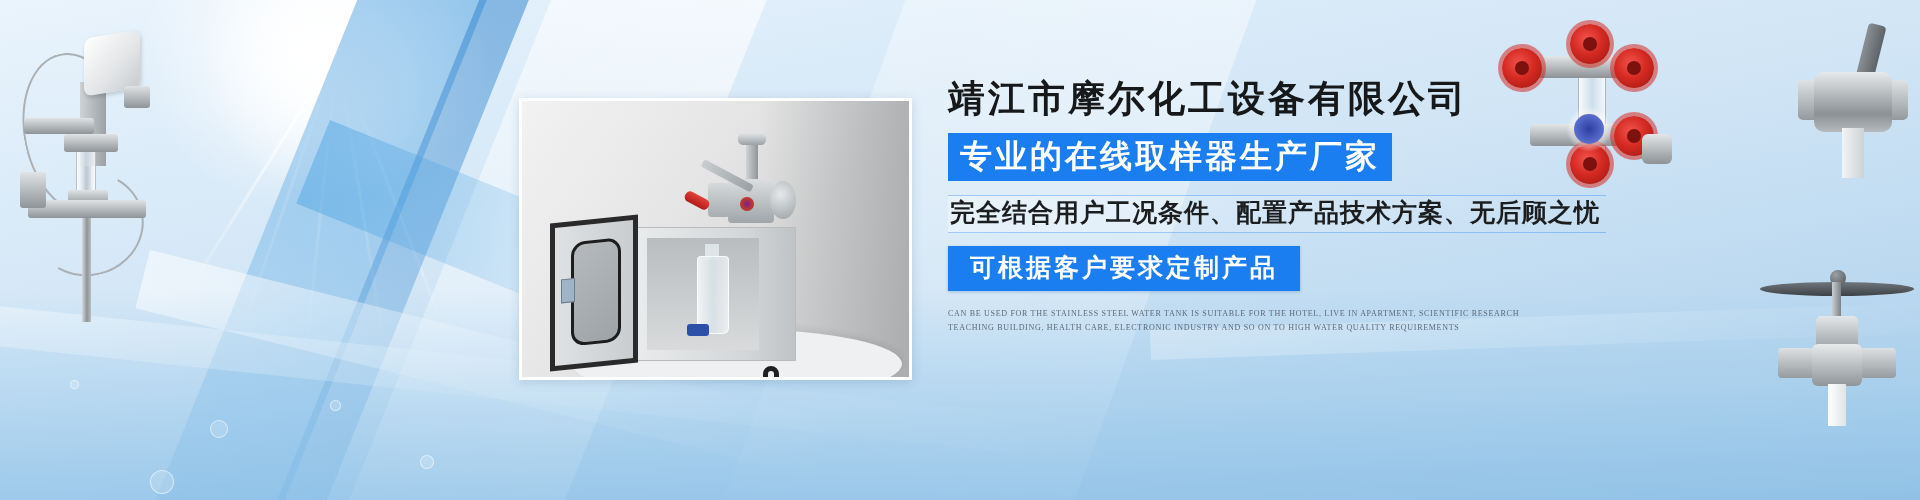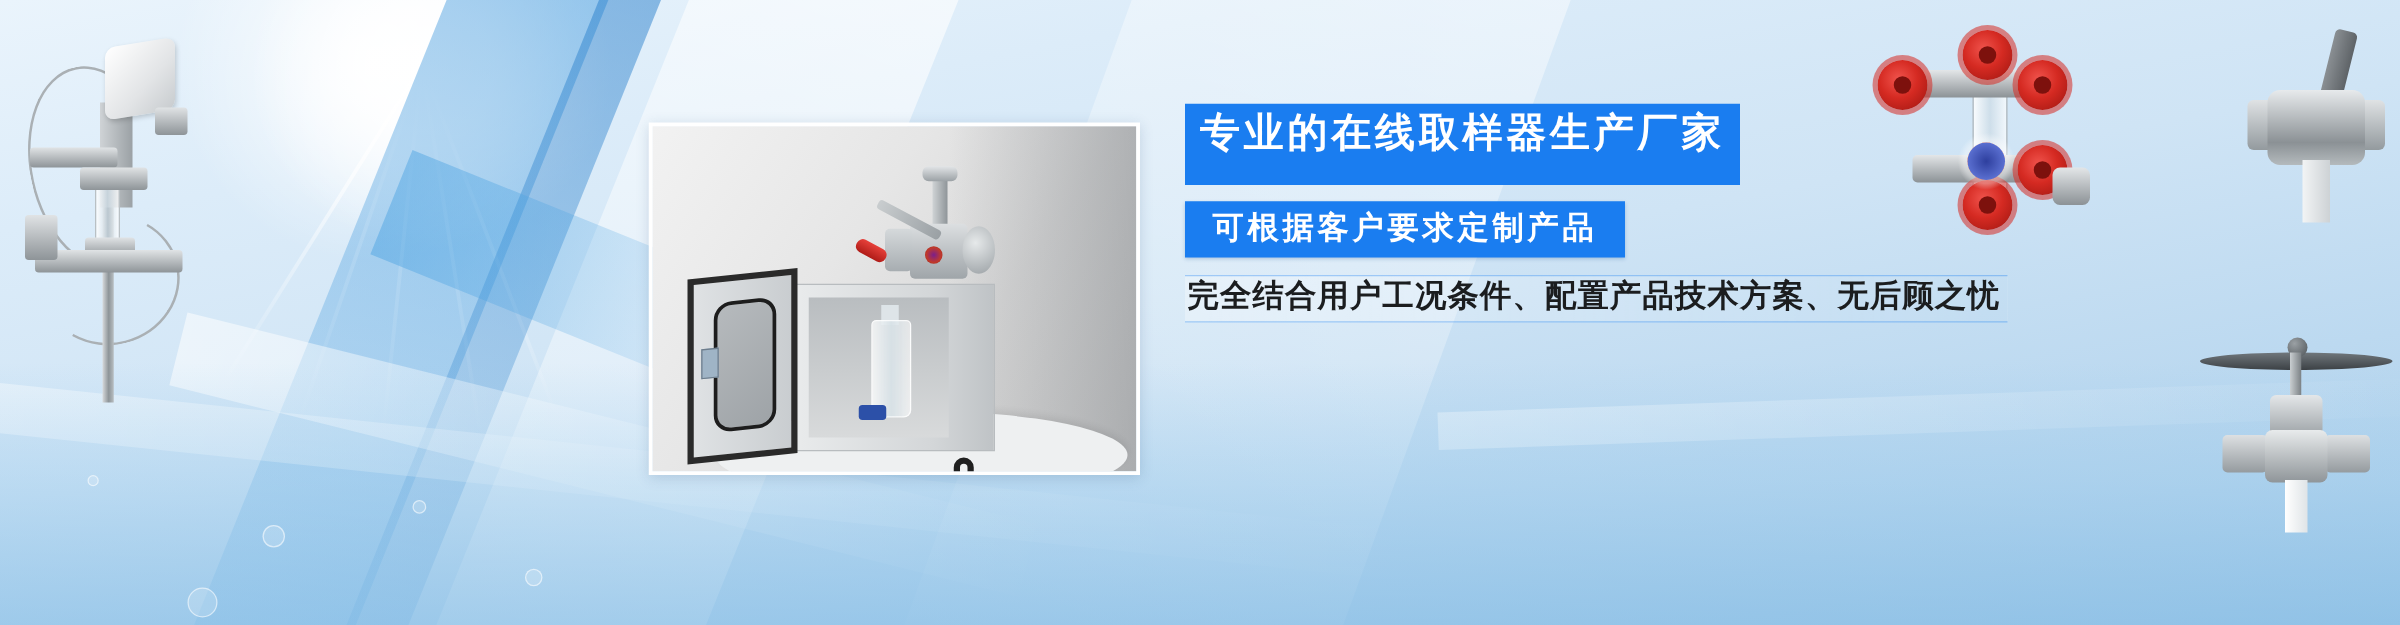--- a/index.html
+++ b/index.html
@@ -95,21 +95,21 @@
   
   .textblock{position:absolute;left:948px;top:74px;width:780px;}
   .company{
     font-family:"Liberation Serif","DejaVu Serif",serif;
     font-size:37px;font-weight:700;color:#16181a;letter-spacing:3px;
     white-space:nowrap;line-height:50px;
   }
   .headline{
     display:inline-block;background:#1a7df0;color:#ffffff;
     font-size:32px;font-weight:700;letter-spacing:3px;
-    padding:7px 12px 26px;margin-top:9px;white-space:nowrap;line-height:1;
+    padding:7px 12px 9px;margin-top:9px;white-space:nowrap;line-height:1;
   }
   .subline{
     display:inline-block;margin-top:14px;font-size:25px;font-weight:600;color:#1b1d1f;
     letter-spacing:1px;white-space:nowrap;line-height:1.1;
     border-left:2px solid rgba(26,125,240,.0);
     padding:3px 10px 5px 2px;
     background:linear-gradient(to right,rgba(255,255,255,.30),rgba(255,255,255,0));
   }
   .subline-box{display:inline-block;border:1px solid rgba(26,125,240,.35);border-left:none;border-right:none;padding-right:6px;}
   .ctabtn{
@@ -230,19 +230,21 @@
     <div class="pv-knob"></div>
     <div class="pv-stem"></div>
     <div class="pv-bonnet"></div>
     <div class="pv-fl"></div>
     <div class="pv-fr"></div>
     <div class="pv-body"></div>
     <div class="pv-out"></div>
   </div>
 
   <div class="textblock">
+    <div class="company">靖江市摩尔化工设备有限公司</div>
     <div><span class="headline">专业的在线取样器生产厂家</span></div>
+    <div><span class="subline subline-box">完全结合用户工况条件、配置产品技术方案、无后顾之忧</span></div>
     <div><span class="ctabtn">可根据客户要求定制产品</span></div>
-    <div><span class="subline subline-box">完全结合用户工况条件、配置产品技术方案、无后顾之忧</span></div>
+    <div class="engtext">CAN BE USED FOR THE STAINLESS STEEL WATER TANK IS SUITABLE FOR THE HOTEL, LIVE IN APARTMENT, SCIENTIFIC RESEARCH TEACHING BUILDING, HEALTH CARE, ELECTRONIC INDUSTRY AND SO ON TO HIGH WATER QUALITY REQUIREMENTS</div>
   </div>
 
 
 </div>
 
 </body></html>

